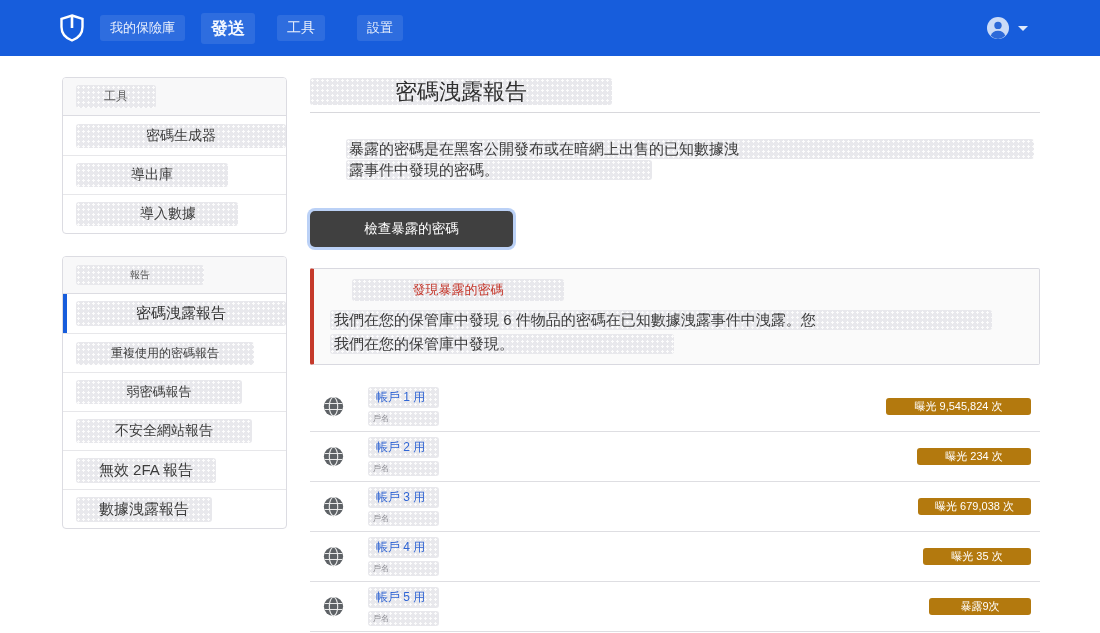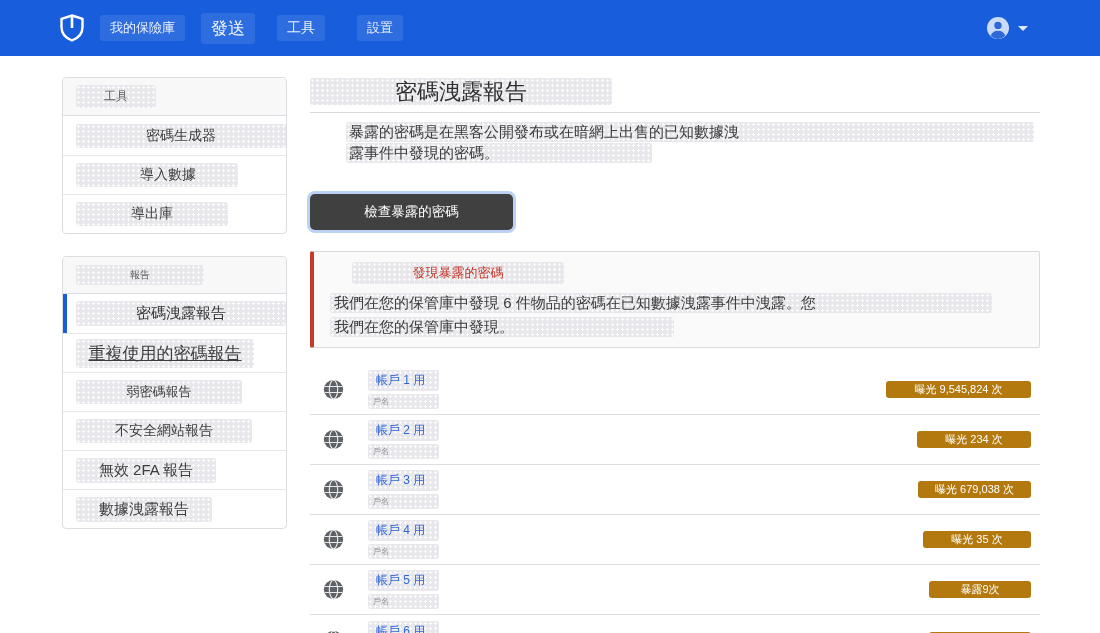--- a/index.html
+++ b/index.html
@@ -16,21 +16,21 @@
     display:inline-block;
   }
   .sk-nav { background:rgba(255,255,255,.10); border-radius:3px; }
 
   
   .nav { height:56px; background:#175ddc; display:flex; align-items:center; padding-left:60px; }
   .nav-logo { width:24px; height:28px; flex:0 0 auto; }
   .nav-items { display:flex; align-items:center; list-style:none; }
   .nav-item { color:#eaf0fc; cursor:pointer; padding:4px 10px; }
   .ni-1 { font-size:13px; margin-left:16px; }
-  .ni-2 { font-size:17px; font-weight:400; margin-left:16px; color:#f4f8ff; }
+  .ni-2 { font-size:17px; font-weight:700; margin-left:16px; color:#f4f8ff; }
   .ni-3 { font-size:14px; margin-left:22px; }
   .ni-4 { font-size:13px; margin-left:32px; }
   .nav-spacer { flex:1; }
   .nav-account { display:flex; align-items:center; margin-right:72px; cursor:pointer; }
   .caret-down { width:0; height:0; border-left:5px solid transparent; border-right:5px solid transparent;
     border-top:5px solid #dfe9fb; margin-left:8px; }
 
   
   .content { position:relative; width:1100px; height:577px; }
   .sidebar { position:absolute; left:62px; top:21px; width:225px; }
@@ -47,31 +47,31 @@
   .side-list { list-style:none; }
   .side-item { display:flex; align-items:center; min-height:39px; border-top:1px solid #e7e7ea;
     padding-left:13px; cursor:pointer; }
   .side-list .side-item:first-child { border-top:none; }
   .side-item .sk { text-align:center; padding:3px 0; }
   .side-item.active { border-left:4px solid #175ddc; padding-left:9px; }
   .si-gen   { font-size:14px; width:216px; }
   .si-imp   { font-size:14px; width:162px; text-align:left; padding-left:22px !important; padding-right:60px; }
   .si-exp   { font-size:14px; width:152px; }
   .si-rep1  { font-size:15px; font-weight:500; width:212px; color:#333; }
-  .si-rep2  { font-size:17px; width:178px;text-decoration:underline; }
+  .si-rep2  { font-size:12px; width:178px; }
   .si-rep3  { font-size:13px; width:166px; }
   .si-rep4  { font-size:14px; width:176px; }
   .si-rep5  { font-size:15px; width:140px; }
   .si-rep6  { font-size:15px; width:136px; }
 
   
   .page-title { margin-top:1px; }
   .page-title .sk { font-size:22px; font-weight:400; color:#2f2f2f; line-height:27px; width:302px; text-align:center; }
   .title-rule { border:none; border-top:1px solid #d8d8dc; margin-top:7px; }
-  .desc { margin-top:9px; font-size:15px; color:#3c3c3c;padding-left:36px; }
+  .desc { margin-top:26px; font-size:15px; color:#3c3c3c;padding-left:36px; }
   .desc .sk { line-height:20px; }
   .desc-l1 { width:688px; padding-left:3px; margin-bottom:1px; }
   .desc-l2 { width:306px; padding-left:3px; }
   .check-btn { display:block; margin-top:31px; width:203px; height:36px; background:#404040; color:#fff;
     font-size:13.5px; border:none; border-radius:5px; cursor:pointer;
     box-shadow:0 0 0 3px rgba(84,140,233,.40); font-family:Liberation Serif, serif; }
 
   .alert { margin-top:21px; width:730px; min-height:86px; background:#fafafa;
     border:1px solid #d9d9e0; border-left:4px solid #c53a2b; border-radius:2px; padding:10px 16px 10px 16px; }
   .alert-title { display:block; margin-left:22px; margin-bottom:9px; }
@@ -129,24 +129,24 @@
 
       <section class="card">
         <div class="card-header">
           <span class="sk hdr-tools">工具</span>
         </div>
         <ul class="side-list">
           <li class="side-item">
             <span class="sk si-gen">密碼生成器</span>
             </li>
           <li class="side-item">
+            <span class="sk si-exp">導出庫</span>
+            </li>
+          <li class="side-item">
             <span class="sk si-imp">導入數據</span>
-            </li>
-          <li class="side-item">
-            <span class="sk si-exp">導出庫</span>
             </li>
         </ul>
       </section>
 
       <section class="card">
         <div class="card-header" style="height:37px;">
           <span class="sk hdr-reports">報告</span>
         </div>
         <ul class="side-list">
           <li class="side-item active">

